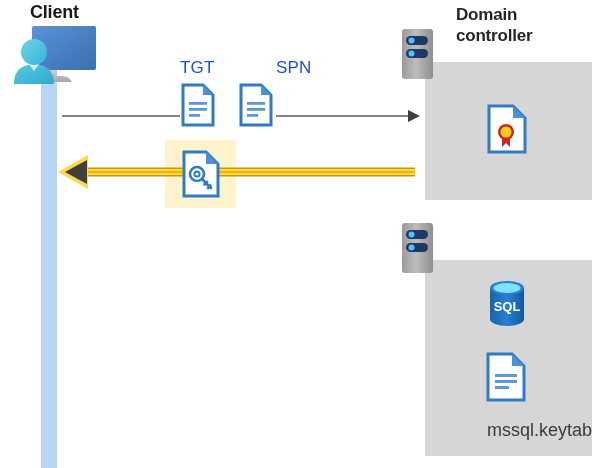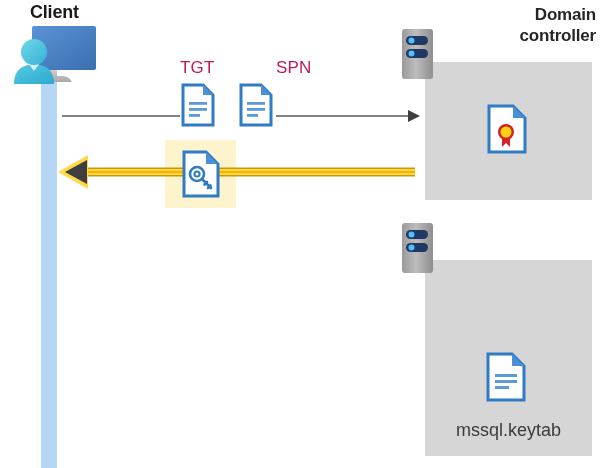--- a/index.html
+++ b/index.html
@@ -29,21 +29,21 @@
 
   
   .panel-title {
     position: absolute;
     font-weight: bold;
     color: #262626;
     font-size: 17px;
     line-height: 21px;
     letter-spacing: -0.2px;
   }
-  #dc-title { left: 456px; top: 4px;   width: 140px; text-align: right; }
+  #dc-title { left: 456px; top: 4px;   width: 140px; }
   #lx-title { left: 456px; top: 228px; width: 140px; }
 
   #client-title {
     position: absolute;
     left: 30px;
     top: 2px;
     font-weight: bold;
     font-size: 18px;
     color: #1a1a1a;
     letter-spacing: -0.2px;
@@ -80,21 +80,21 @@
   
   .doc-icon { position: absolute; }
   #tgt-doc { left: 181px; top: 83px;  width: 34px; height: 44px; }
   #spn-doc { left: 239px; top: 83px;  width: 34px; height: 44px; }
   #key-doc { left: 182px; top: 150px; width: 38px; height: 48px; }
   #keytab-doc { left: 486px; top: 352px; width: 40px; height: 50px; }
 
   .doc-label {
     position: absolute;
     font-size: 17px;
-    color: #be185d;
+    color: #1d4ed8;
     letter-spacing: 0.2px;
     text-align: right;
   }
   #tgt-label { left: 180px; top: 58px; }
   #spn-label { left: 238px; top: 58px; margin-left: 38px; }
 
   
   #highlight-box {
     position: absolute;
     left: 165px;
@@ -109,21 +109,21 @@
 
   
   #sql-icon  { position: absolute; left: 487px; top: 280px; width: 40px; height: 47px; }
 
   
   #keytab-label {
     position: absolute;
     left: 425px;
     top: 420px;
     width: 167px;
-    text-align: center;
+    text-align: right;
     font-size: 18px;
     color: #3b3b3b;
   }
 
   
   .arrow-layer {
     position: absolute;
     left: 0; top: 0;
     width: 600px; height: 468px;
     pointer-events: none;
@@ -208,20 +208,35 @@
     <svg width="36" height="56" viewBox="0 0 36 56">
       <rect x="1" y="1" width="31" height="50" rx="3" fill="url(#rackGrad)"></rect>
       <rect x="5" y="8" width="22" height="9" rx="4.5" fill="#1f3864"></rect>
       <circle cx="10.5" cy="12.5" r="3" fill="#4fc3f7"></circle>
       <rect x="5" y="21" width="22" height="9" rx="4.5" fill="#1f3864"></rect>
       <circle cx="10.5" cy="25.5" r="3" fill="#4fc3f7"></circle>
     </svg>
   </div>
 
 
+  <div id="sql-icon">
+    <svg width="40" height="47" viewBox="0 0 40 47">
+      <defs>
+        <linearGradient id="cylGrad" x1="0" y1="0" x2="1" y2="0">
+          <stop offset="0%" stop-color="#1565b0"></stop>
+          <stop offset="50%" stop-color="#2a7fd0"></stop>
+          <stop offset="100%" stop-color="#1258a0"></stop>
+        </linearGradient>
+      </defs>
+      <path d="M3 8 v31 a17 7 0 0 0 34 0 v-31 z" fill="url(#cylGrad)"></path>
+      <ellipse cx="20" cy="8" rx="17" ry="7" fill="#2a7fd0"></ellipse>
+      <ellipse cx="20" cy="8" rx="13.5" ry="5" fill="#7fe2f2"></ellipse>
+      <text x="20" y="31" font-family="'Liberation Sans',sans-serif" font-size="13" font-weight="bold" fill="#ffffff" text-anchor="middle">SQL</text>
+    </svg>
+  </div>
 
   <div class="doc-icon" id="keytab-doc">
     <svg width="40" height="50" viewBox="0 0 40 50">
       <path d="M2 2 h24 l12 12 v34 h-36 z" fill="#ffffff" stroke="#2f7bc4" stroke-width="3"></path>
       <path d="M26 2 l12 12 h-12 z" fill="#4a90d9"></path>
       <rect x="9" y="22" width="22" height="3" fill="#5b9bd5"></rect>
       <rect x="9" y="28" width="22" height="3" fill="#5b9bd5"></rect>
       <rect x="9" y="34" width="14" height="3" fill="#5b9bd5"></rect>
     </svg>
   </div>

